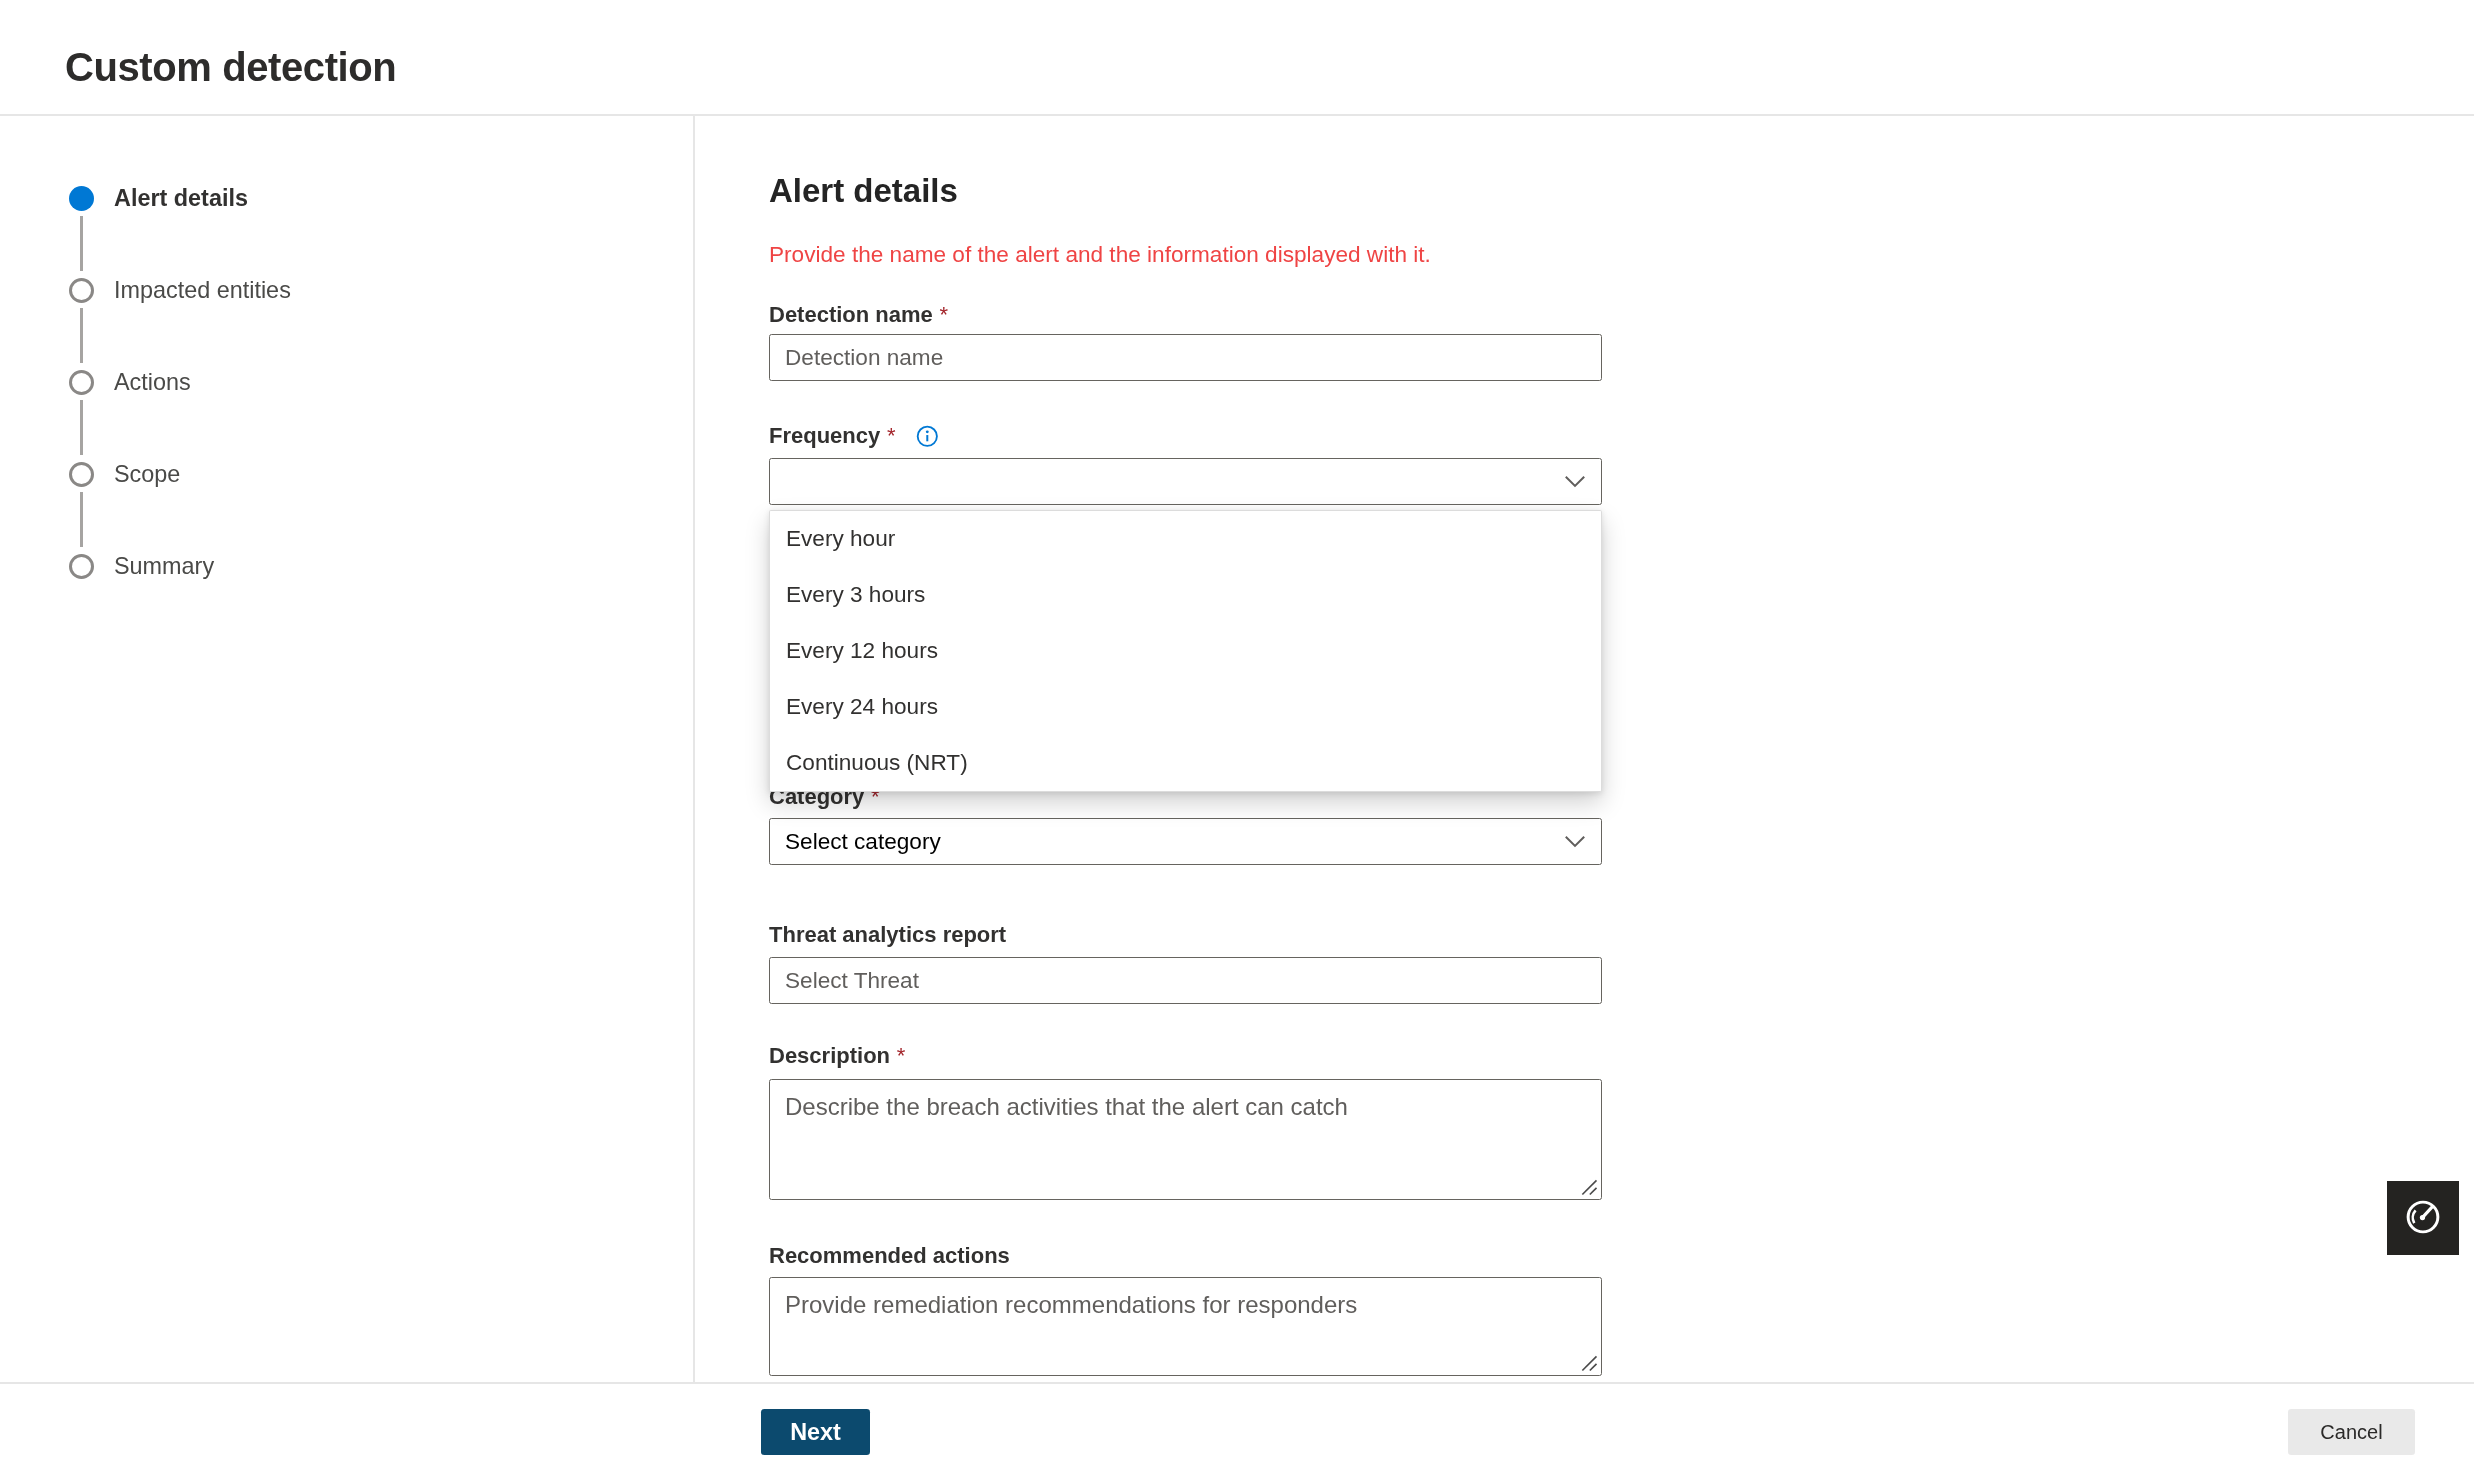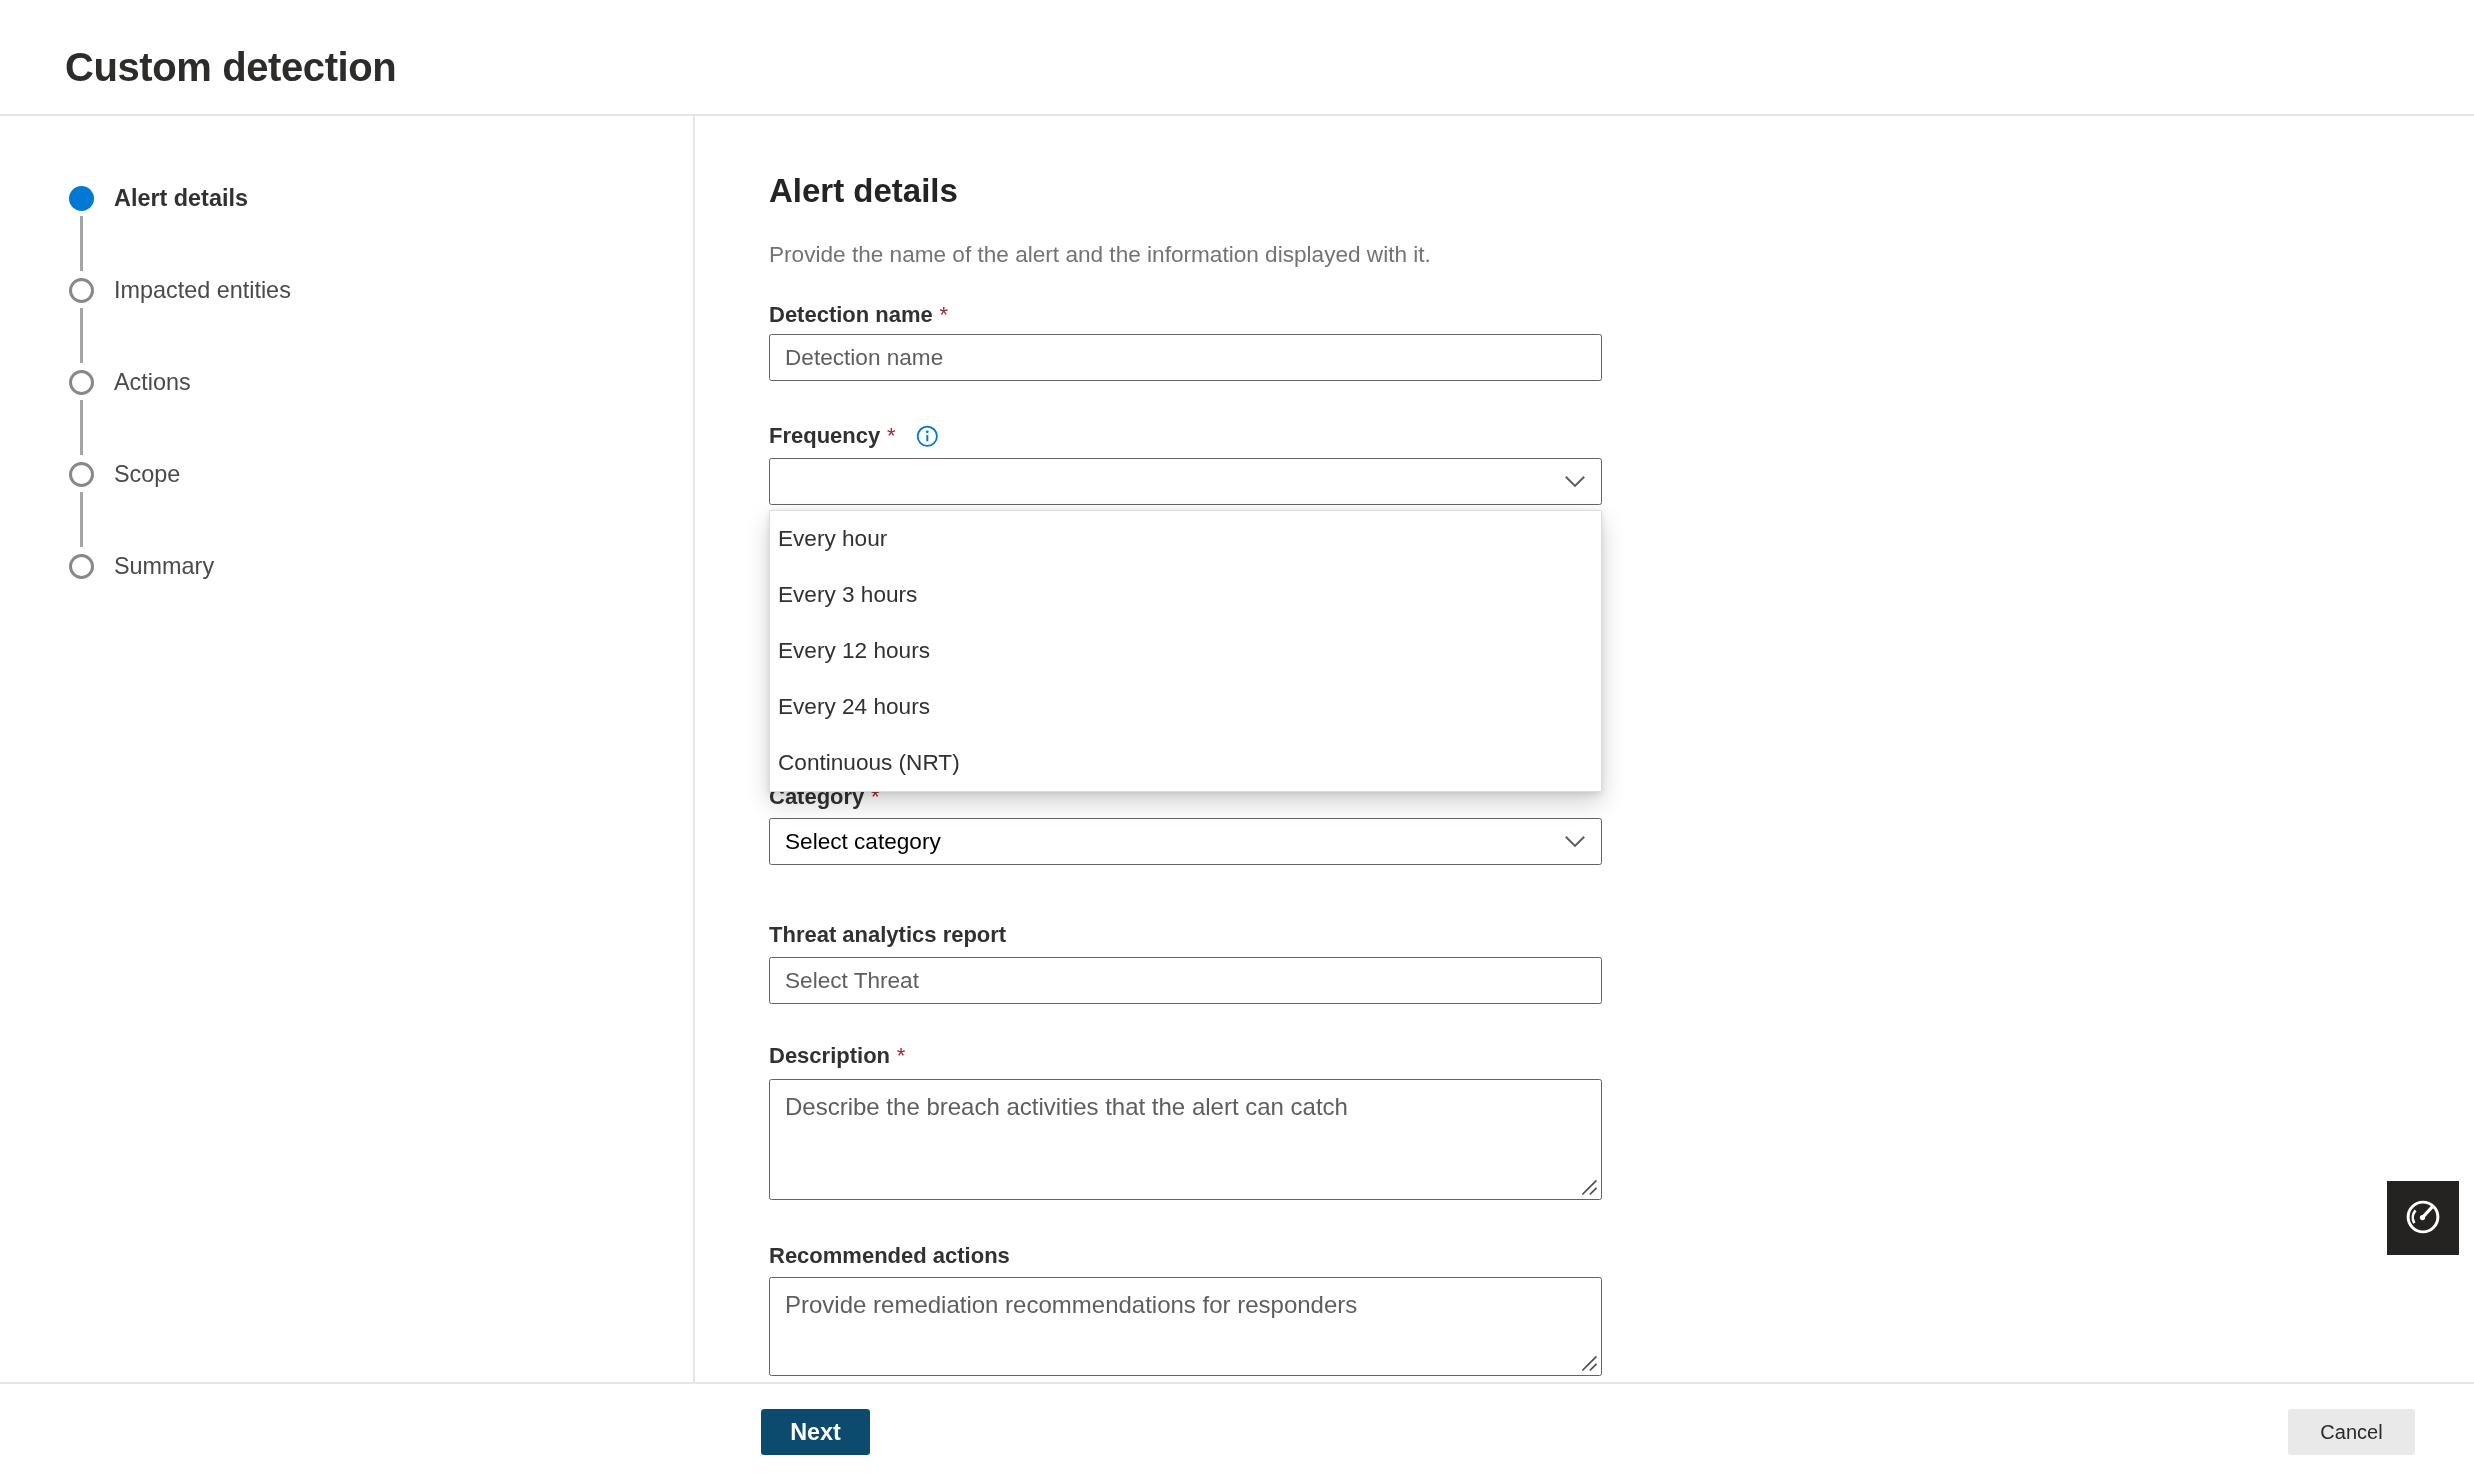--- a/index.html
+++ b/index.html
@@ -20,42 +20,42 @@
   .step-item{left:50px;width:585px;height:50px;display:flex;align-items:center;cursor:pointer;}
   .step-circle{position:absolute;left:19px;width:25px;height:25px;border-radius:50%;box-sizing:border-box;}
   .step-circle.active{background:#0078d4;}
   .step-circle.inactive{background:#fff;border:3.3px solid #8a8886;}
   .step-label{position:absolute;left:64px;font-size:23.4px;color:#4a4a48;white-space:nowrap;}
   .step-label.active{font-weight:700;color:#323130;}
   .connector{left:80px;width:3.3px;height:55px;background:#a6a4a2;}
 
   
   .h2{left:769px;top:172px;font-size:33px;font-weight:700;color:#242424;}
-  .subtext{left:769px;top:242px;font-size:22.6px;color:#737373;}
+  .subtext{left:769px;top:242px;font-size:22.6px;color:#ef4444;}
   .field-label{left:769px;display:inline-flex;align-items:center;font-size:22px;font-weight:600;color:#323130;}
   .req{color:#a4262c;margin-left:6.7px;font-weight:400;font-size:22px;}
   .info-icon{margin-left:20px;display:inline-flex;cursor:pointer;}
 
   .ctl{
     left:769px;width:833px;height:47px;box-sizing:border-box;background:#fff;
     border:1.7px solid #66645f;border-radius:2.5px;font-size:22.6px;color:#323130;
     padding:0 15px;font-family:"Liberation Sans",sans-serif;
   }
   input.ctl{outline:none;}
   input.ctl::placeholder{color:#605e5c;opacity:1;}
   .combobox{display:flex;align-items:center;cursor:pointer;}
   .combobox .ph{color:#000000;flex:1;}
   .combobox .chev{flex:none;margin-left:auto;display:flex;}
 
   .dropdown{
     left:769px;top:510px;width:833px;box-sizing:border-box;background:#fff;
     border:0.8px solid #dcdcdc;border-radius:1.7px;z-index:5;
     box-shadow:0 11px 24px rgba(0,0,0,0.18),0 1.7px 6.7px rgba(0,0,0,0.10);
   }
-  .dd-option{height:56px;line-height:56px;padding:0 8px;font-size:22.6px;color:#323130;cursor:pointer;}
+  .dd-option{height:56px;line-height:56px;padding:0 16px;font-size:22.6px;color:#323130;cursor:pointer;}
 
   .ta-wrap{left:769px;width:833px;}
   .ta-wrap textarea{
     width:100%;height:100%;box-sizing:border-box;resize:none;outline:none;
     border:1.7px solid #66645f;border-radius:2.5px;background:#fff;
     font-size:24px;line-height:30px;color:#323130;padding:11.7px 15px;
     font-family:"Liberation Sans",sans-serif;
   }
   .ta-wrap textarea::placeholder{color:#605e5c;opacity:1;}
   .grip{position:absolute;right:3.3px;bottom:3.3px;width:20px;height:20px;cursor:nwse-resize;}

